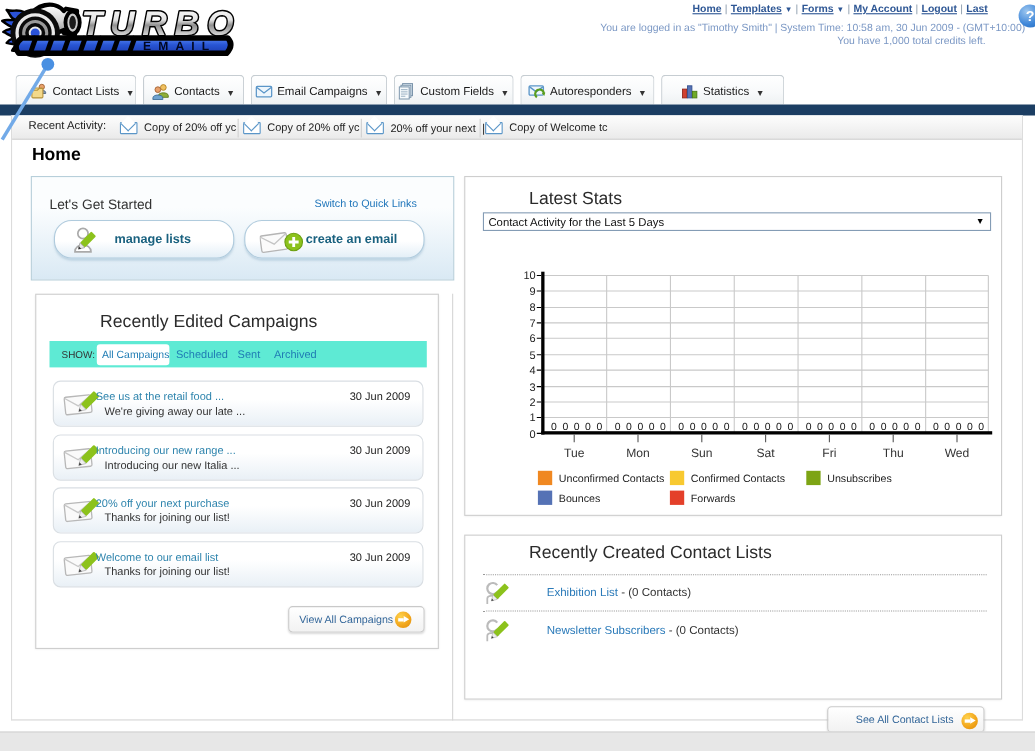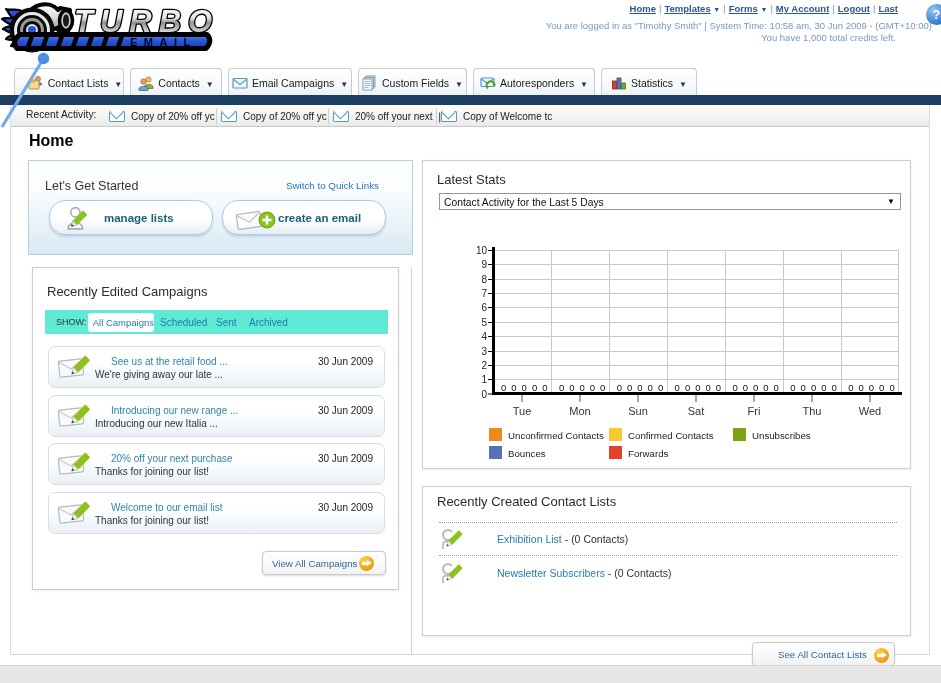--- a/index.html
+++ b/index.html
@@ -40,21 +40,21 @@
 .actitem span { position:absolute; left:22px; top:3px; white-space:nowrap; color:#222;}
 .env { position:absolute; top:3px; left:0; width:16px; height:11px; background:#fff;
   border:1px solid #5b96c8; border-radius:1px; }
 .env:before { content:""; position:absolute; left:0px; top:-1px; width:9px; height:9px;
   border-right:1px solid #5b96c8; border-bottom:1px solid #5b96c8;
   transform: translate(1.5px,-3.5px) rotate(45deg); background:#fff;}
 #home { top:27px; left:18px; font-size:16px; font-weight:bold; color:#000; letter-spacing:0px;}
 
 
 .panel { position:absolute; background:#fff; border:1px solid #cecece; box-shadow:0 1px 2px rgba(0,0,0,0.08); }
-.ptitle { position:absolute; font-size:13px; color:#2b2b2b; }
+.ptitle { position:absolute; font-size:16px; color:#2b2b2b;margin-left:44px; }
 
 
 #lgs { top:55px; left:17px; width:385px; height:95px; border:1px solid #b7cfda;
   background:linear-gradient(#fbfdfe 30%, #d9e9f4); box-shadow:none;}
 #lgs h2 { position:absolute; left:16px; top:18px; font-size:12.5px; font-weight:normal; color:#333; }
 #lgs .switch { position:absolute; right:33px; top:19px; font-size:9.8px; color:#2277bb; }
 .bigbtn { position:absolute; top:39px; height:35px; border:1px solid #b0cbdd; border-radius:16px;
   background:linear-gradient(#ffffff 55%, #e4eff7); box-shadow:0 2px 2px rgba(120,160,190,.35);
   font-size:13.5px; font-weight:bold; color:#19617f; }
 .bigbtn .txt { position:absolute; top:11px; white-space:nowrap; font-size:11.5px;}
@@ -64,21 +64,21 @@
 #rec .ptitle { left:14px; top:16px; }
 #showbar { position:absolute; left:12px; top:42px; width:343px; height:24px; background:#5eead4;
   font-size:10px; color:#445; white-space:nowrap;}
 #showbar .shl { position:absolute; left:11px; top:7px; font-size:9px; color:#333;}
 #showbar a { color:#1f7cb4; position:absolute; top:7px; }
 #showbar .pill { position:absolute; left:43px; top:2.5px; width:66px; height:19px; background:#fff;
   border-radius:3px; text-align:right; }
 #showbar .pill a { position:static; line-height:19px; font-size:9.5px; }
 .card { position:absolute; left:15px; width:337px; height:42px; border:1px solid #d9dee3; border-radius:7px;
   background:linear-gradient(#ffffff 40%, #e9f0f6); }
-.card .ct { position:absolute; left:62px; top:9px; font-size:10px; color:#2e84ad; }
+.card .ct { position:absolute; left:38px; top:9px; font-size:10px; color:#2e84ad; }
 .card .cs { position:absolute; left:46px; top:22px; font-size:10px; color:#333; }
 .card .cd { position:absolute; right:11px; top:9px; font-size:10px; color:#222; }
 .cicon { position:absolute; left:8px; top:5px; width:34px; height:32px; }
 
 
 .actbtn { position:absolute; height:24px; background:linear-gradient(#ffffff,#f2f2f2);
   border:1px solid #c9c9c9; border-radius:4px; box-shadow:0 1px 2px rgba(0,0,0,.15);
   font-size:10.3px; color:#336699;text-align:right; }
 .actbtn .t { position:absolute; top:6px; font-size:9.7px; white-space:nowrap;}
 .ocircle { position:absolute; top:4px; width:15px; height:15px; border-radius:50%;
@@ -199,21 +199,21 @@
             <line x1="2.5" y1="10.5" x2="8.5" y2="10.5"></line>
             <line x1="2.5" y1="12.5" x2="6.5" y2="12.5"></line>
           </g>
         </svg>Custom Fields <span class="dn2">▼</span></div>
     <div class="tab" style="width:122px;"><svg class="ticon" viewBox="0 0 16 16">
           <rect x="1" y="3" width="13" height="8.5" rx="1" fill="#eef6fc" stroke="#5b96c8" stroke-width="1.2"></rect>
           <path d="M1.5 4 L7.5 8.5 L13.5 4" fill="none" stroke="#5b96c8" stroke-width="1.2"></path>
           <path d="M8 13.5 A4 4 0 1 1 14.5 10" fill="none" stroke="#5a9e1d" stroke-width="2"></path>
           <path d="M15.8 9 L12.5 9.5 L14.8 12.2 Z" fill="#5a9e1d"></path>
         </svg>Autoresponders <span class="dn2">▼</span></div>
-    <div class="tab" style="width:96px;"><svg class="ticon" viewBox="0 0 16 16">
+    <div class="tab" style="width:112px;"><svg class="ticon" viewBox="0 0 16 16">
           <rect x="1.5" y="6" width="4" height="8" fill="#d04030" stroke="#90251a" stroke-width="0.8"></rect>
           <rect x="6" y="3" width="4" height="11" fill="#5572b5" stroke="#32508f" stroke-width="0.8"></rect>
           <rect x="10.5" y="8" width="4" height="6" fill="#6faa28" stroke="#4a7a12" stroke-width="0.8"></rect>
         </svg>Statistics <span class="dn2">▼</span></div>
   </div>
   <div class="abs" id="navybar"></div>
   <div class="abs" id="container">
     <div class="abs" id="actbar">
       <span class="lbl">Recent Activity:</span>
       <span class="actitem" style="left:98px;width:108px;">

